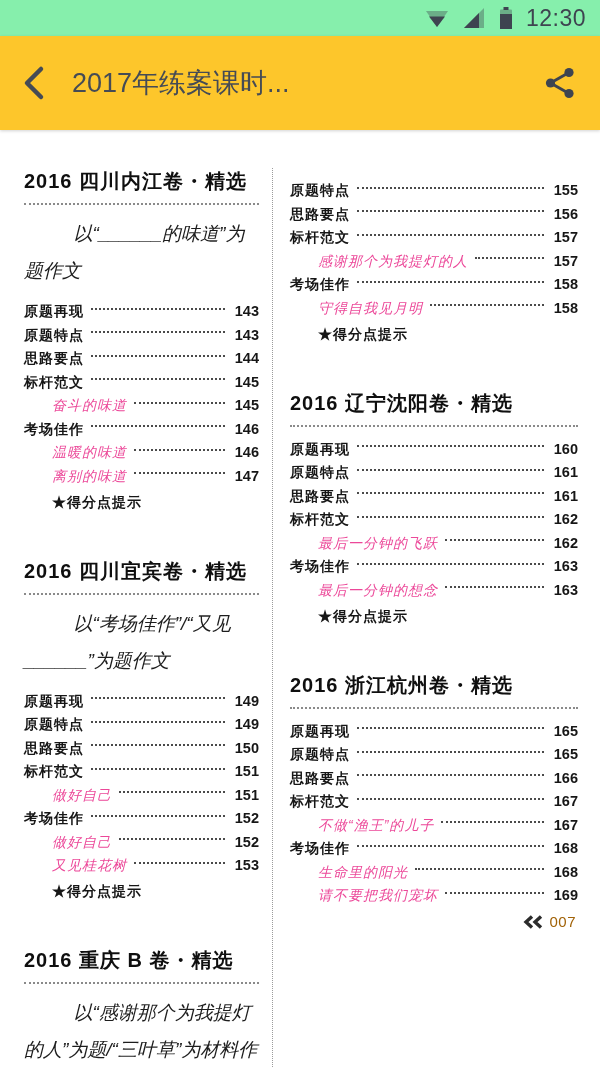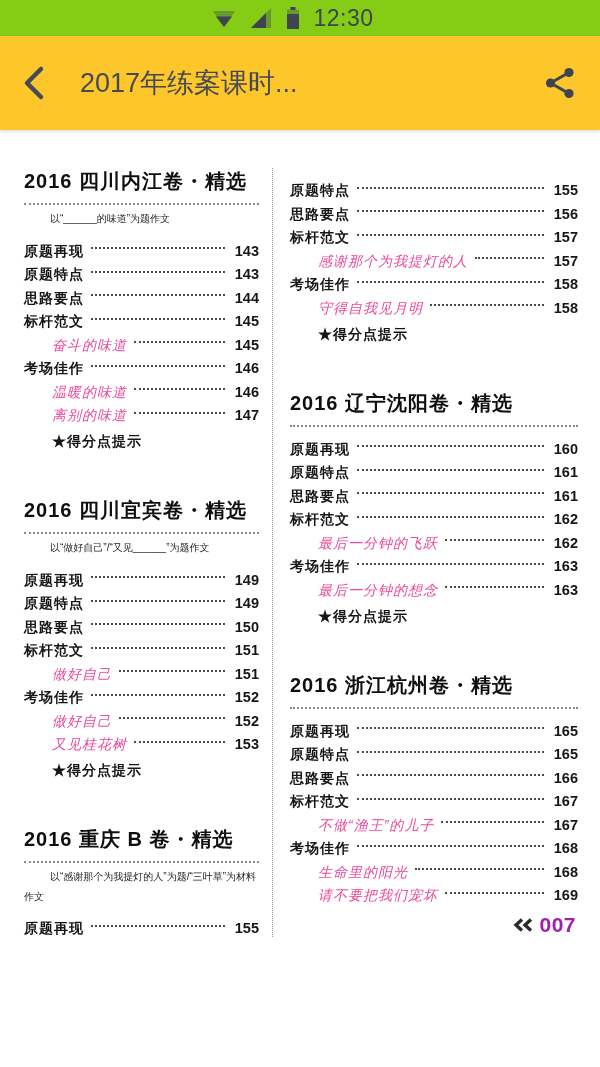--- a/index.html
+++ b/index.html
@@ -7,24 +7,24 @@
   body {
     height:1067px;
     background:#ffffff;
     font-family:"Liberation Sans", sans-serif;
     color:#161616;
     overflow:hidden;
   }
   
   .statusbar {
     height:36px;
-    background:#84cc16;
+    background:#86efac;
     display:flex;
     align-items:center;
-    justify-content:center;
+    justify-content:flex-end;
     gap:13px;
     padding:0 14px 0 0;
   }
   .statusbar .time {
     font-size:23px;
     color:#3e4450;
     letter-spacing:0.5px;
   }
   .sicon { display:block; }
   .appbar {
@@ -34,21 +34,21 @@
     align-items:center;
     padding:0 20px 0 22px;
     box-shadow:0 1px 3px rgba(0,0,0,0.18);
     position:relative;
     z-index:2;
   }
   .back-btn { width:34px; height:40px; display:flex; align-items:center; cursor:pointer; }
   .appbar-title {
     font-size:27px;
     color:#454b55;
-    margin-left:24px;
+    margin-left:16px;
     flex:1;
     white-space:nowrap;
     overflow:hidden;
     font-weight:400;
   }
   .share-btn { width:40px; height:40px; display:flex; align-items:center; justify-content:center; cursor:pointer; }
 
   
   .page {
     display:flex;
@@ -65,25 +65,26 @@
   .sec-title {
     font-size:20px;
     font-weight:bold;
     color:#0f0f0f;
     letter-spacing:1px;
     padding-bottom:8px;
     border-bottom:2px dotted #8a8a8a;
     white-space:nowrap;
   }
   .sec-sub {
-    margin-top:4px;
-    font-size:10px;
+    margin-top:10px;
+    font-size:19px;
     line-height:1.95;
     color:#1d1d1d;
     text-indent:2.6em;
+    font-style:italic;
   }
   .rows { margin-top:15px; }
   .row {
     display:flex;
     align-items:center;
     margin-top:8.5px;
     font-size:14px;
     line-height:15px;
   }
   .row.main .lbl { font-weight:bold; letter-spacing:1px; }
@@ -105,21 +106,21 @@
     font-style:normal;
   }
   .footer-marker {
     margin-top:10px;
     display:flex;
     justify-content:flex-end;
     align-items:center;
     gap:4px;
     padding-right:2px;
   }
-  .footer-marker .pgno { font-size:21px; font-weight:bold; color:#a21caf; letter-spacing:0.5px; }
+  .footer-marker .pgno { font-size:15px; font-weight:normal; color:#a16207; letter-spacing:0.5px; }
 </style>
 </head>
 <body>
 
 <div class="statusbar">
   <svg class="sicon" width="24" height="22" viewBox="0 0 24 22">
     <path d="M1 4 L23 4 L12 20 Z" fill="#3e4450" opacity="0.38"></path>
     <path d="M4 9.5 L20 9.5 L12 20 Z" fill="#3e4450"></path>
   </svg>
   <svg class="sicon" width="24" height="22" viewBox="0 0 24 22">
@@ -198,21 +199,21 @@
             <span class="leader"></span>
             <span class="pg">147</span>
           </div>
           <div class="row star">
             <span class="lbl">★得分点提示</span>
           </div>
         </div>
       </section>
       <section class="toc-section">
         <h2 class="sec-title">2016 四川宜宾卷・精选</h2>
-        <p class="sec-sub">以“做好自己”/“又见______”为题作文</p>
+        <p class="sec-sub">以“考场佳作”/“又见______”为题作文</p>
         <div class="rows">
           <div class="row main">
             <span class="lbl">原题再现</span>
             <span class="leader"></span>
             <span class="pg">149</span>
           </div>
           <div class="row main">
             <span class="lbl">原题特点</span>
             <span class="leader"></span>
             <span class="pg">149</span>

